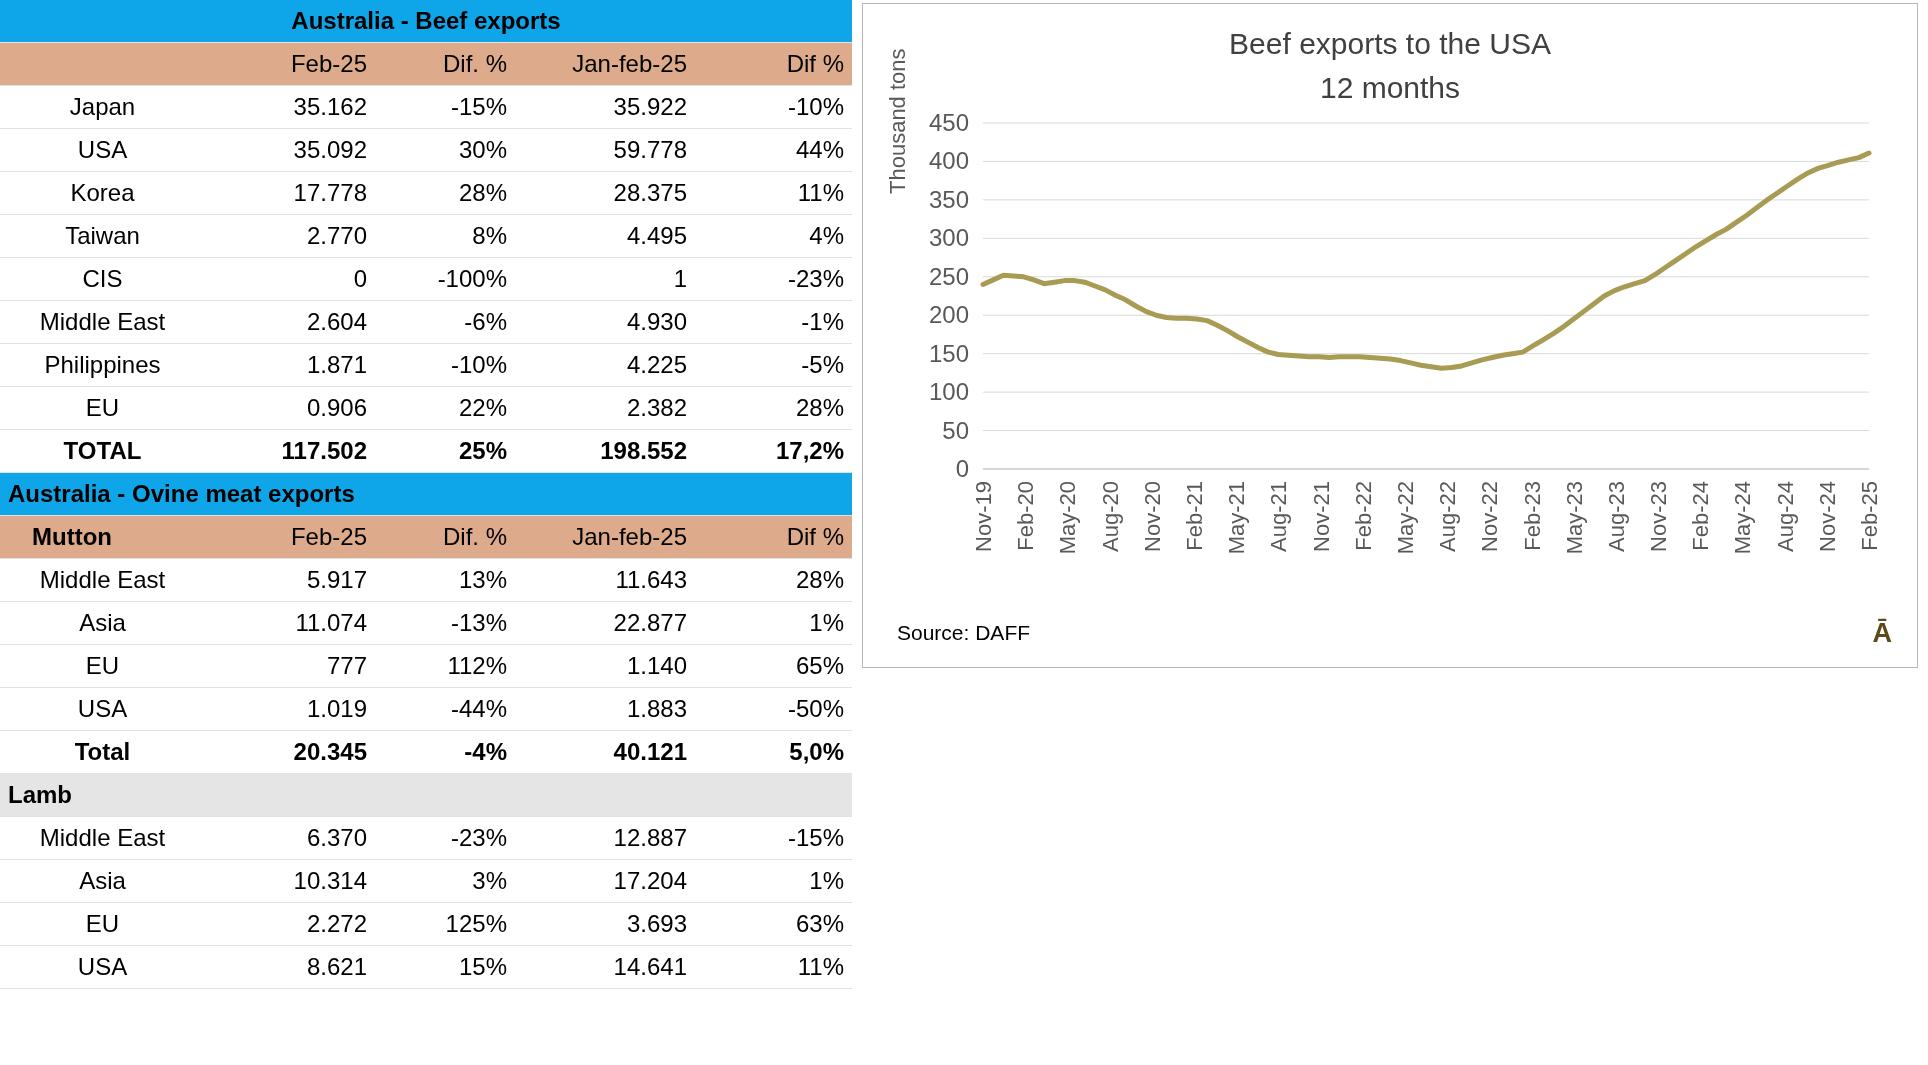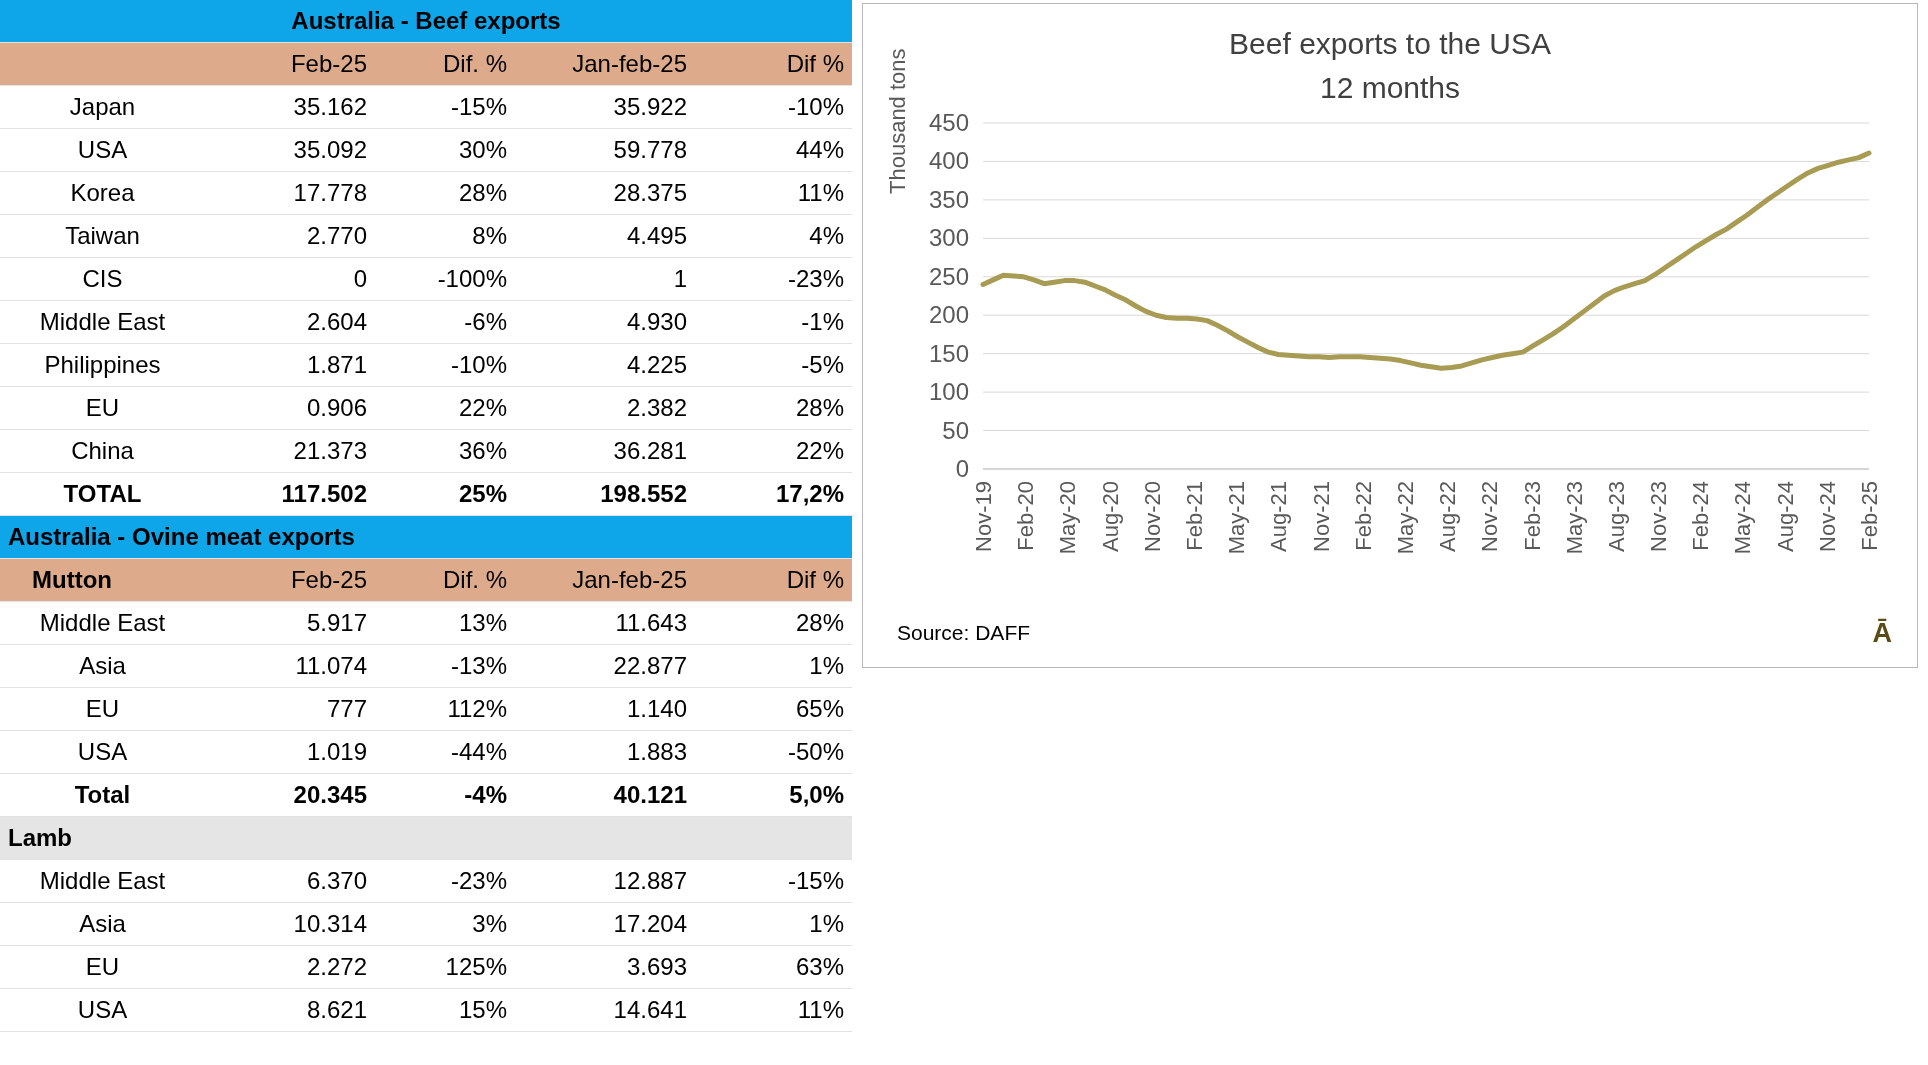--- a/index.html
+++ b/index.html
@@ -206,27 +206,20 @@
         <td class="num">-10%</td>
         <td class="num">4.225</td>
         <td class="num">-5%</td>
       </tr>
       <tr>
         <td class="name">EU</td>
         <td class="num">0.906</td>
         <td class="num">22%</td>
         <td class="num">2.382</td>
         <td class="num">28%</td>
-      </tr>
-      <tr>
-        <td class="name">China</td>
-        <td class="num">21.373</td>
-        <td class="num">36%</td>
-        <td class="num">36.281</td>
-        <td class="num">22%</td>
       </tr>
 
       <tr class="total-row">
         <td class="name">TOTAL</td>
         <td class="num">117.502</td>
         <td class="num">25%</td>
         <td class="num">198.552</td>
         <td class="num">17,2%</td>
       </tr>
     </tbody>

